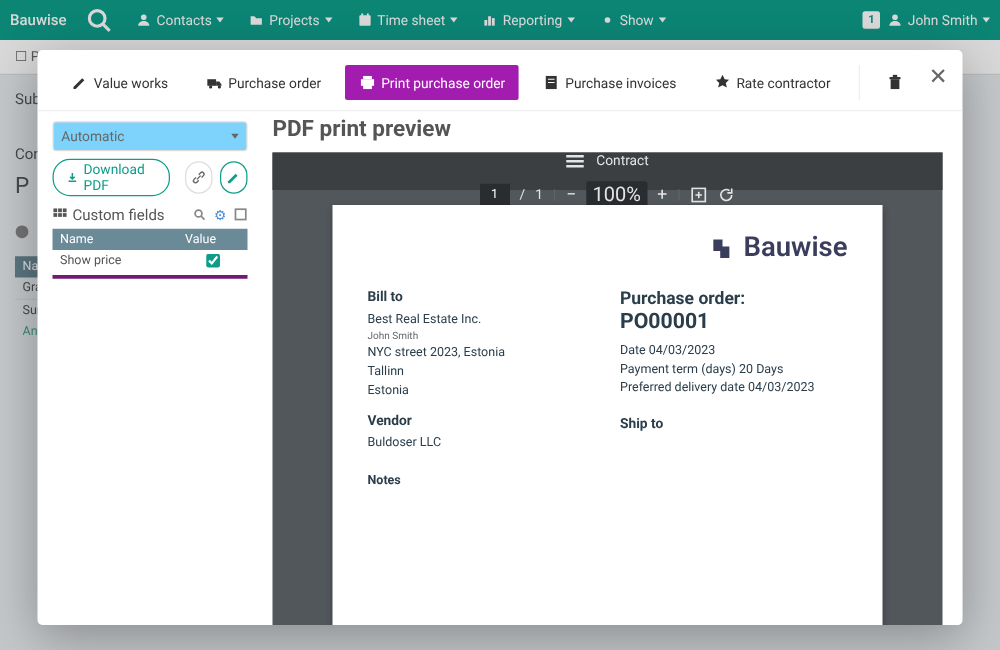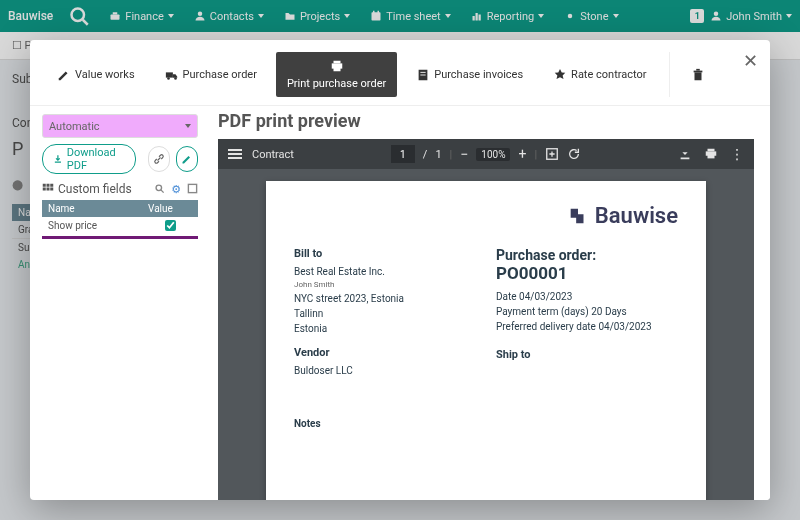--- a/index.html
+++ b/index.html
@@ -20,65 +20,65 @@
 .bg-body { padding: 12px; font-size: 12px; color: #555; }
 
 
 .overlay { position: absolute; inset: 0; background: rgba(0,0,0,0.15); display: flex; align-items: flex-start; justify-content: center; padding-top: 40px; }
 .modal { background: #fff; width: 740px; height: 460px; border-radius: 4px; box-shadow: 0 10px 40px rgba(0,0,0,0.3); position: relative; display: flex; flex-direction: column; overflow: hidden; }
 .modal-close { position: absolute; right: 12px; top: 10px; font-size: 18px; color: #666; cursor: pointer; z-index: 10; }
 
 
 .modal-toolbar { display: flex; padding: 12px 16px 8px; gap: 8px; border-bottom: 1px solid #eee; }
 .tb-btn { display: flex; align-items: center; gap: 4px; padding: 6px 10px; font-size: 11px; color: #333; border: 1px solid transparent; border-radius: 2px; cursor: pointer; }
-.tb-btn.active { background: #404040; color: #fff; flex-direction: column; }
+.tb-btn.active { background: #a21caf; color: #fff; }
 .tb-btn svg { width: 14px; height: 14px; }
 .tb-divider { width: 1px; background: #eee; margin: 0 4px; }
 
 .modal-body { flex: 1; display: flex; overflow: hidden; }
 
 
 .side { width: 180px; padding: 8px 12px; font-size: 11px; }
-.side-select { width: 100%; height: 24px; border: 1px solid #ddd; border-radius: 3px; font-size: 11px; padding: 0 6px; margin-bottom: 6px; color: #666; background: #f0abfc; display: flex; align-items: center; justify-content: space-between; }
+.side-select { width: 100%; height: 24px; border: 1px solid #ddd; border-radius: 3px; font-size: 11px; padding: 0 6px; margin-bottom: 6px; color: #666; background: #7dd3fc; display: flex; align-items: center; justify-content: space-between; }
 .side-row { display: flex; gap: 6px; align-items: center; margin-bottom: 8px; }
 .dl-btn { border: 1px solid #0f9d8a; color: #0f9d8a; border-radius: 14px; padding: 1px 10px; font-size: 11px; display: flex; align-items: center; gap: 4px; cursor: pointer; }
 .icon-btn { width: 26px; height: 26px; border: 1px solid #ddd; border-radius: 13px; display: flex; align-items: center; justify-content: center; cursor: pointer; }
 .icon-btn.accent { border-color: #0f9d8a; color: #0f9d8a; }
 .side-header { display: flex; align-items: center; color: #555; margin: 6px 0 4px; gap: 4px; }
 .side-header-title { flex: 1; font-size: 12px; }
 .side-header-icons { display: flex; gap: 6px; color: #888; }
 .side-header-icons svg, .side-header-icons .gear { width: 11px; height: 11px; }
 .cf-table-head { display: flex; background: #6b8a97; color: #fff; font-size: 10px; }
 .cf-cell { padding: 3px 6px; }
 .cf-name { flex: 1; }
 .cf-value { width: 56px; }
 .cf-row { display: flex; font-size: 10px; color: #555; border-bottom: 3px solid #701a75; align-items: flex-start; }
 .cf-row .cf-value { text-align: center; }
 .cf-check { width: 11px; height: 11px; accent-color: #0f9d8a; }
 
 
 .preview { flex: 1; display: flex; flex-direction: column; background: #fff; }
 .preview-title { font-size: 18px; color: #555; padding: 4px 0 8px 8px; font-weight: 700; }
 .pdf-frame { flex: 1; background: #52575b; margin: 0 16px 16px 8px; display: flex; flex-direction: column; }
-.pdf-bar { height: 30px; background: #3b3f42; color: #e4e4e4; display: flex; align-items: center; padding: 0 10px; font-size: 11px; gap: 10px; }
+.pdf-bar { height: 30px; background: #3b3f42; color: #e4e4e4; display: flex; align-items: center; padding: 0 10px; font-size: 11px; gap: 10px; flex-direction: column; }
 .pdf-bar-left { display: flex; align-items: center; gap: 10px; }
 .pdf-bar-center { flex: 1; display: flex; align-items: center; justify-content: center; gap: 8px; }
 .pdf-bar-right { display: flex; align-items: center; gap: 12px; }
 .pdf-page-input { background: #2a2d30; color: #fff; border: none; width: 24px; height: 18px; text-align: center; font-size: 10px; }
-.pdf-zoom { background: #2a2d30; padding: 1px 5px; border-radius: 2px; font-size: 10px; }
+.pdf-zoom { background: #2a2d30; padding: 1px 5px; border-radius: 2px; font-size: 16px; }
 .pdf-icon { width: 14px; height: 14px; cursor: pointer; }
 .hamburger { display: flex; flex-direction: column; gap: 2px; cursor: pointer; }
 .hamburger span { width: 14px; height: 2px; background: #e4e4e4; }
 
 .pdf-page-wrap { flex: 1; overflow: auto; padding: 12px; display: flex; justify-content: center; }
 .pdf-page { background: #fff; width: 440px; min-height: 360px; padding: 22px 28px; font-size: 10px; color: #2a3d4a; box-shadow: 0 2px 6px rgba(0,0,0,0.3); }
 .pdf-logo { text-align: right; margin-bottom: 18px; }
 .pdf-logo-inner { display: inline-flex; align-items: center; gap: 6px; font-size: 22px; font-weight: 600; color: #3a3d5c; }
 .pdf-logo-mark { width: 22px; height: 22px; }
-.pdf-cols { display: flex; gap: 20px; margin-bottom: 40px; }
+.pdf-cols { display: flex; gap: 20px; margin-bottom: 17px; }
 .pdf-col { flex: 1; }
 .pdf-h { font-weight: 700; font-size: 11px; margin-bottom: 4px; color: #2a3d4a; }
 .pdf-big { font-weight: 700; font-size: 14px; color: #2a3d4a; }
 .pdf-biggest { font-weight: 700; font-size: 17px; color: #2a3d4a; margin-bottom: 6px; }
 .pdf-line { font-size: 10px; line-height: 1.5; color: #2a3d4a; }
 .pdf-small { font-size: 8px; color: #666; line-height: 1.5; }
 .pdf-table { width: 100%; border-collapse: collapse; font-size: 9px; margin-bottom: 14px; }
 .pdf-table th { text-align: left; border-bottom: 1px solid #333; padding: 3px 2px; font-weight: 700; }
 .pdf-table th.r, .pdf-table td.r { text-align: right; }
 .pdf-table td { padding: 3px 2px; border-bottom: 1px solid #ddd; }
@@ -91,28 +91,20 @@
   <span class="app-brand">Bauwise</span>
   <span class="app-search">
     <svg viewBox="0 0 16 16" fill="none" stroke="currentColor" stroke-width="2">
         <circle cx="7" cy="7" r="5"></circle>
         <line x1="11" y1="11" x2="15" y2="15"></line>
       </svg>
   </span>
   <div class="app-menu">
     <div class="app-menu-item">
         <svg viewBox="0 0 16 16" fill="currentColor">
-          <rect x="2" y="6" width="12" height="7" rx="1"></rect>
-          <rect x="5" y="3" width="6" height="3"></rect>
-        </svg>
-        <span>Finance</span>
-        <span class="caret"></span>
-      </div>
-    <div class="app-menu-item">
-        <svg viewBox="0 0 16 16" fill="currentColor">
           <circle cx="8" cy="5" r="3"></circle>
           <path d="M2 14c0-3 3-5 6-5s6 2 6 5"></path>
         </svg>
         <span>Contacts</span>
         <span class="caret"></span>
       </div>
     <div class="app-menu-item">
         <svg viewBox="0 0 16 16" fill="currentColor">
           <path d="M2 4h4l2 2h6v7H2z"></path>
         </svg>
@@ -135,21 +127,21 @@
           <rect x="10" y="6" width="3" height="8"></rect>
         </svg>
         <span>Reporting</span>
         <span class="caret"></span>
       </div>
     <div class="app-menu-item">
         <svg viewBox="0 0 16 16" fill="currentColor">
           <circle cx="8" cy="8" r="3"></circle>
           <path d="M8 1v2M8 13v2M1 8h2M13 8h2M3 3l1.5 1.5M11.5 11.5L13 13M13 3l-1.5 1.5M4.5 11.5L3 13"></path>
         </svg>
-        <span>Stone</span>
+        <span>Show</span>
         <span class="caret"></span>
       </div>
   </div>
   <div class="app-user">
     <span class="app-user-badge">1</span>
     <svg width="12" height="12" viewBox="0 0 16 16" fill="currentColor">
         <circle cx="8" cy="5" r="3"></circle>
         <path d="M2 14c0-3 3-5 6-5s6 2 6 5"></path>
       </svg>
     <span>John Smith</span>

